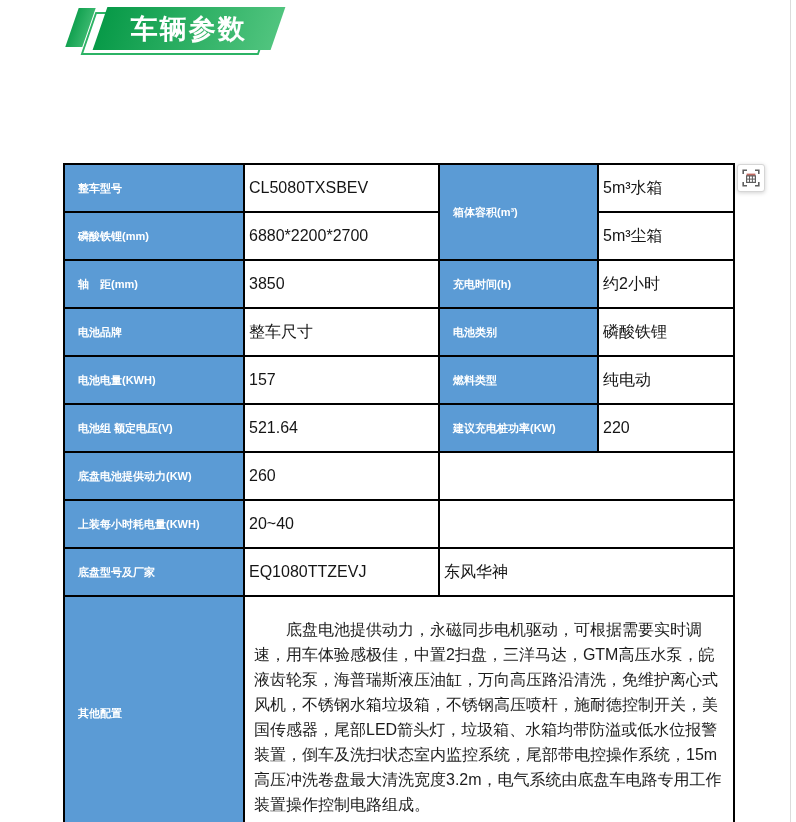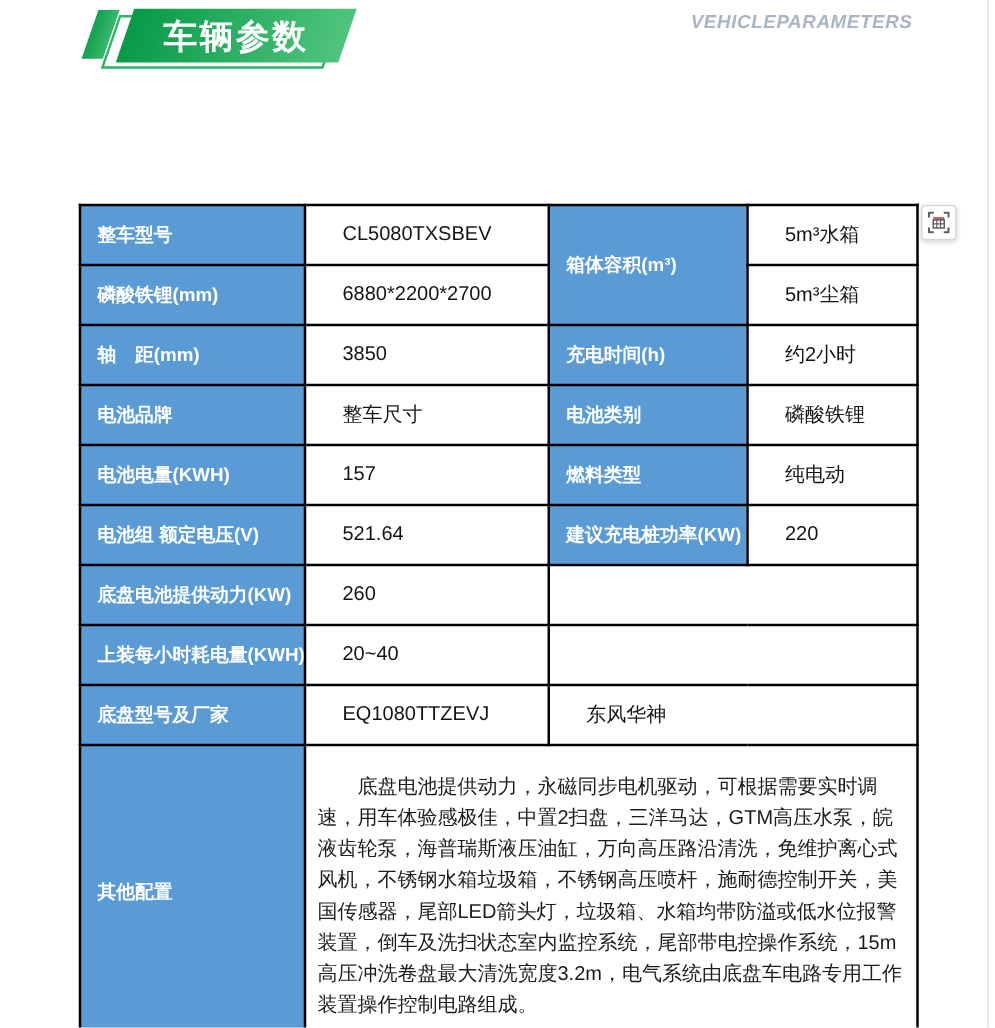--- a/index.html
+++ b/index.html
@@ -36,25 +36,25 @@
 
   
   table.spec-table {
     position:absolute; left:63px; top:163px; width:670px;
     border-collapse:collapse; table-layout:fixed;
   }
   table.spec-table td { border:2px solid #000; overflow:hidden; }
   table.spec-table tr { height:48px; }
   tr.tall-row { height:211px; }
   td.label {
-    background:#5B9BD5; color:#ffffff; font-weight:bold; font-size:15px;
+    background:#5B9BD5; color:#ffffff; font-weight:bold; font-size:11px;
     padding-left:13px; white-space:nowrap;
   }
   td.value {
-    background:#ffffff; color:#151515; font-size:16px; padding-left:29px;
+    background:#ffffff; color:#151515; font-size:16px; padding-left:4px;
     white-space:nowrap;
   }
   td.para {
     background:#ffffff; color:#1c1c1c; font-size:16px; line-height:25px;
     vertical-align:top; padding:20px 10px 12px 9px; text-indent:2em;
     white-space:normal;
   }
 
   
   .capture-btn {
@@ -73,21 +73,20 @@
 <body>
 
 <div class="page">
 
   <div class="header">
     <div class="banner-small"></div>
     <div class="banner-outline"></div>
     <div class="banner-main">
       <span class="banner-text">车辆参数</span>
     </div>
-    <div class="watermark">VEHICLEPARAMETERS</div>
   </div>
 
   <table class="spec-table">
     <colgroup>
       <col style="width:180px">
         <col style="width:195px">
         <col style="width:159px">
         <col style="width:136px">
     </colgroup>
     <tbody>

